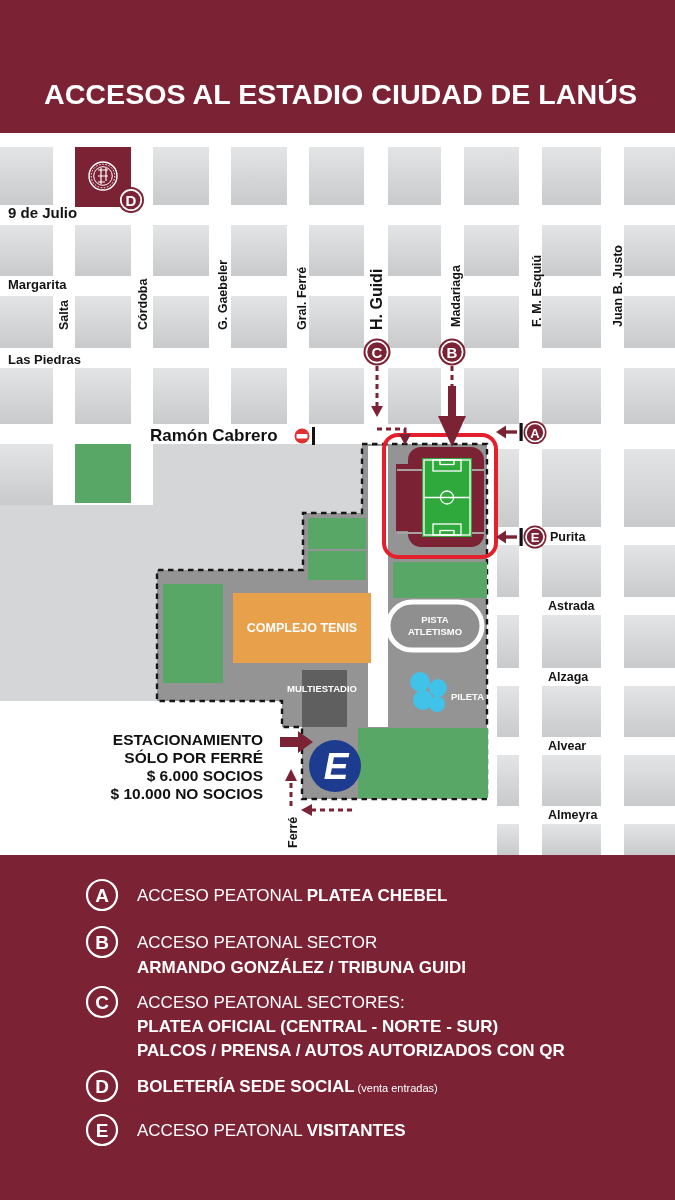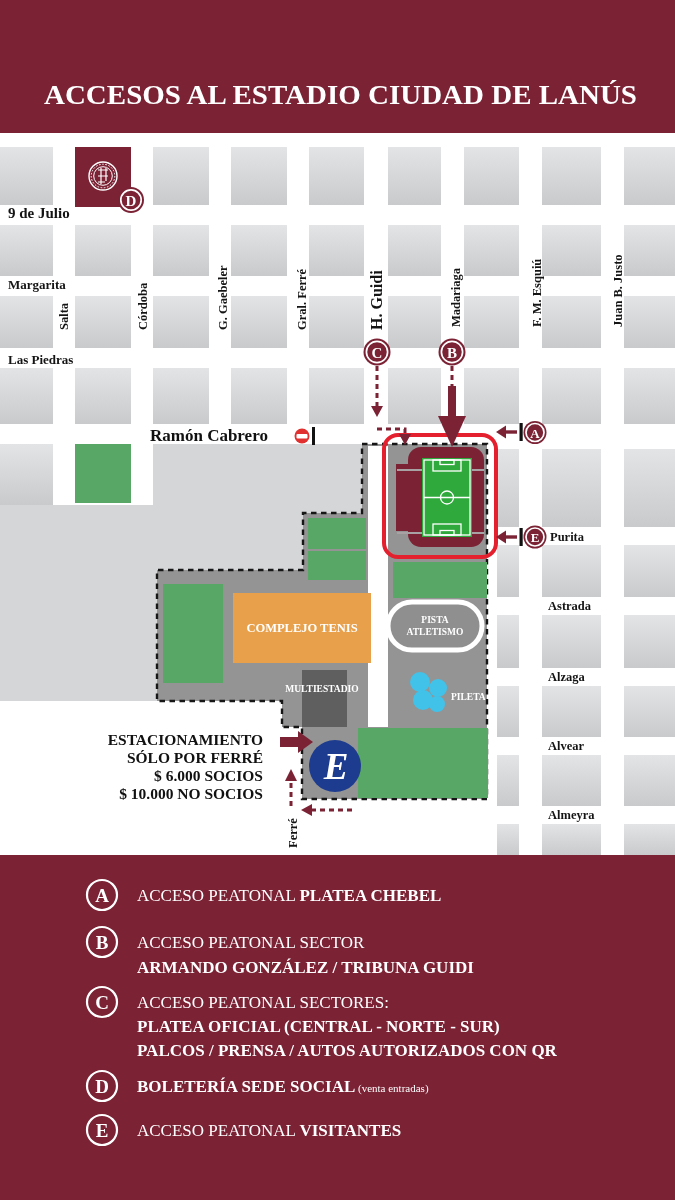--- a/index.html
+++ b/index.html
@@ -1,16 +1,16 @@
 <!DOCTYPE html>
 <html style="--maroon: #7b2235; --field_gray: #d5d6d7; --complex_gray: #949494; --green: #58a767; --pitch_green: #2fa83c; --orange: #e9a04a; --dark_gray: #5f5f5f; --stadium_red: #e5202e; --pool_cyan: #41c2e9; --parking_blue: #1d3c8f; --street_text: #141414;"><head>
 <meta charset="utf-8">
 <style>
   html,body{margin:0;padding:0;background:#ffffff;}
-  #poster{position:relative;width:675px;height:1200px;font-family:Liberation Serif, serif;}
+  #poster{position:relative;width:675px;height:1200px;font-family:Liberation Sans, sans-serif;}
   svg{position:absolute;left:0;top:0;}
   .banner{fill:var(--maroon);}
   .title-txt{fill:#ffffff;font-weight:bold;font-size:28px;}
   .mapbg{fill:#ffffff;}
   .blk{fill:url(#gb);}
   .fieldgray{fill:var(--field_gray);}
   .bound{fill:var(--complex_gray);stroke:#161616;stroke-width:2.4;stroke-dasharray:5.5 4.5;}
   .roadwhite{fill:#ffffff;}
   .grn{fill:var(--green);}
   .org{fill:var(--orange);}

